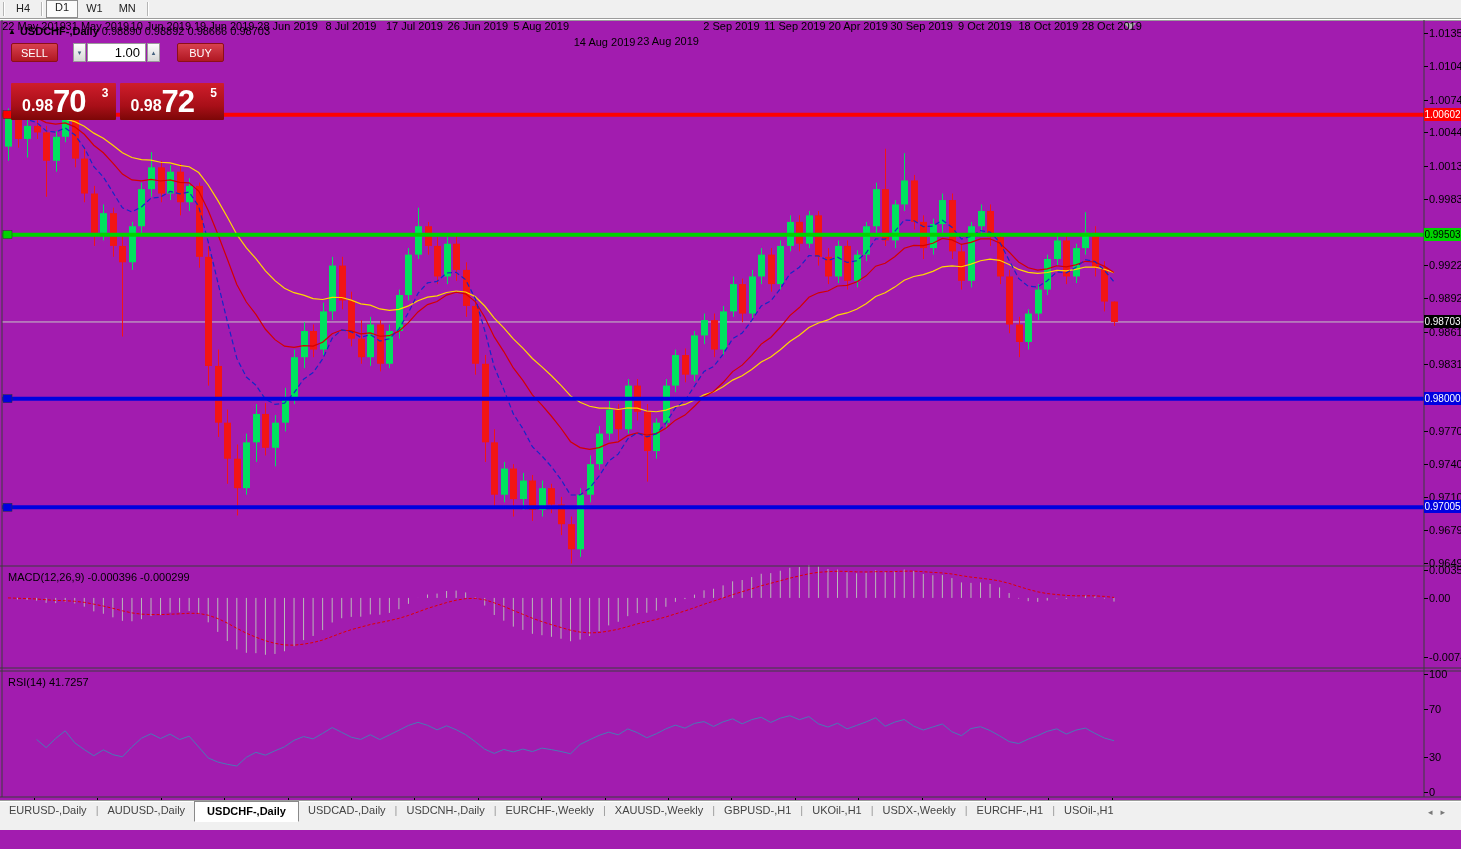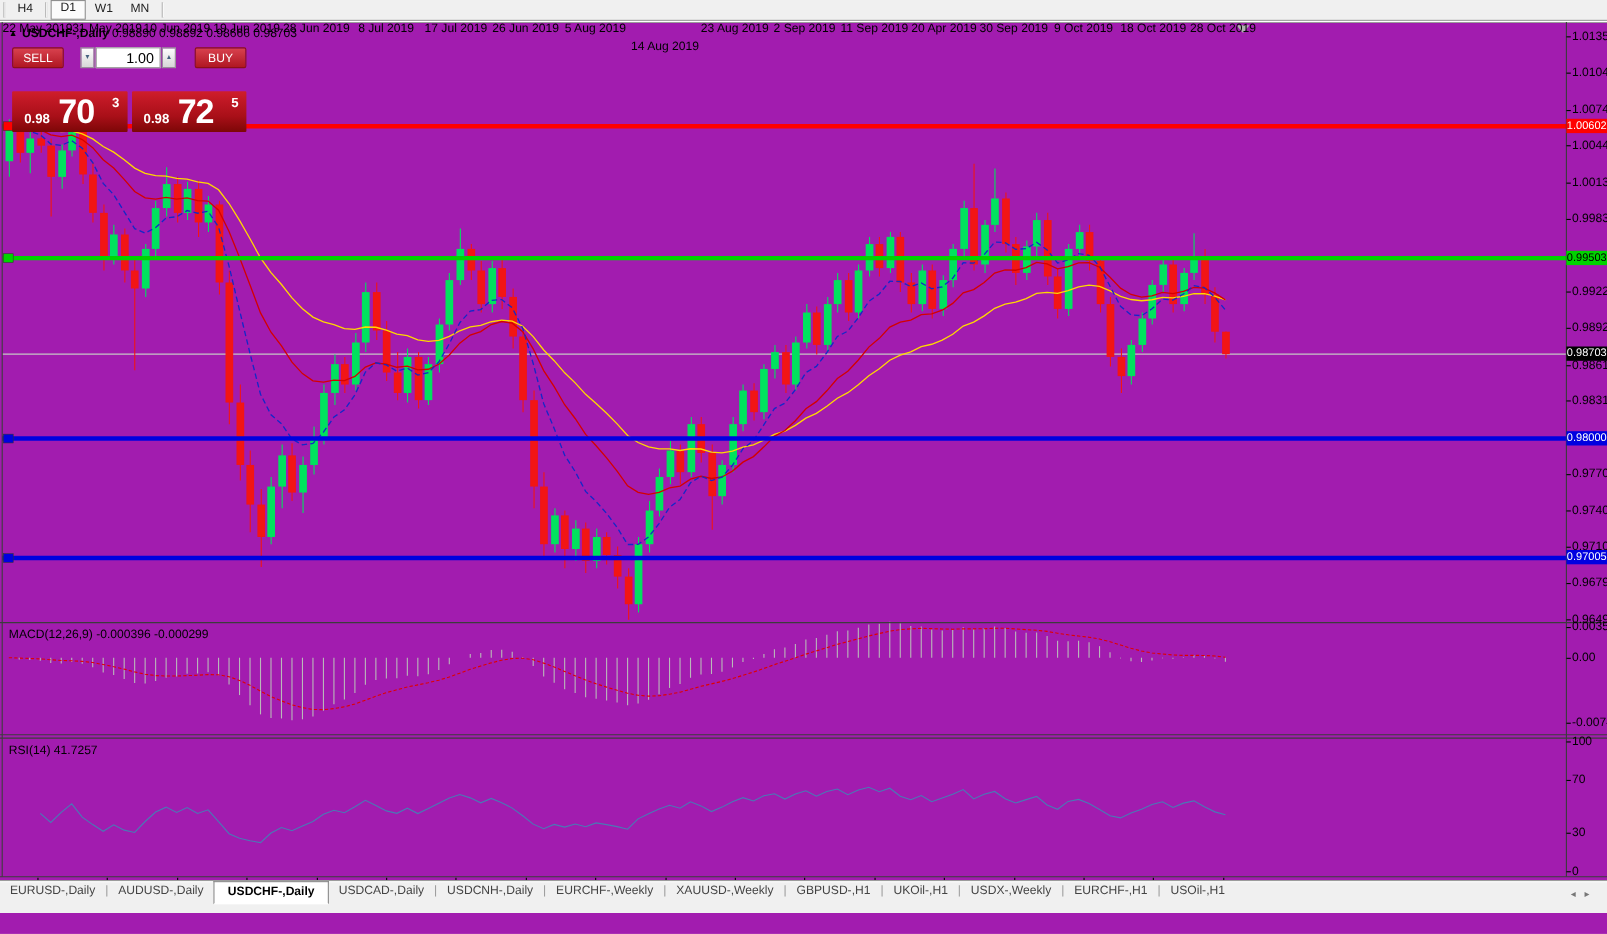--- a/index.html
+++ b/index.html
@@ -29,21 +29,21 @@
   .trow{display:flex;height:19px;margin-bottom:21px;align-items:center;}
   .tbtn{width:47px;height:19px;background:linear-gradient(#d8414e,#b01722);color:#fff;font-size:11px;
         line-height:19px;text-align:center;border:1px solid #8d0f17;border-radius:2px;box-sizing:border-box;}
   .spin{width:13px;height:19px;background:linear-gradient(#fdfdfd,#d7d7d7);border:1px solid #9a9a9a;
         box-sizing:border-box;font-size:7px;color:#44617e;text-align:center;line-height:17px;}
   .vol{flex:1;height:19px;background:#fff;border:1px solid #9a9a9a;box-sizing:border-box;
        font-size:13px;color:#000;text-align:right;padding-right:5px;line-height:17px;margin:0 1px;}
   .prow{display:flex;gap:4px;}
   .ppanel{position:relative;height:37px;background:linear-gradient(#cf1d2b,#a80f18 62%,#7c0707);
           color:#fff;border-radius:1px;flex:1;}
-  .ppanel .small{position:absolute;left:11px;bottom:5px;font-size:12px;font-weight:bold;}
+  .ppanel .small{position:absolute;left:11px;bottom:5px;font-size:16px;font-weight:bold;}
   .ppanel .big{position:absolute;left:42px;bottom:0px;font-size:31px;font-weight:bold;letter-spacing:-1px;}
   .ppanel .sup{position:absolute;right:7px;top:3px;font-size:12px;font-weight:bold;}
   
   .tabbar{position:absolute;left:0;top:800px;width:1461px;height:29px;background:#f0f0f0;
           border-top:1px solid #9c9c9c;box-shadow:inset 0 1px 0 #fff;display:flex;align-items:flex-start;font-size:11px;}
   .tab{padding:3px 9px 4px 9px;color:#444;white-space:nowrap;}
   .tab.active{background:#fff;color:#000;border:1px solid #8a8a8a;border-bottom:1px solid #fff;
               padding:3px 12px 4px 12px;font-weight:bold;margin-top:0px;}
   .tab-sep{color:#999;padding-top:3px;}
   .tab-arrows{position:absolute;right:8px;top:6px;font-size:9px;color:#777;letter-spacing:8px;}
@@ -533,21 +533,21 @@
       <div class="date-label" style="left: 351px; top: 0px;">8 Jul 2019</div>
       <div class="date-tick" style="left: 351px;"></div>
       <div class="date-label" style="left: 414.4px; top: 0px;">17 Jul 2019</div>
       <div class="date-tick" style="left: 414.4px;"></div>
       <div class="date-label" style="left: 477.8px; top: 0px;">26 Jun 2019</div>
       <div class="date-tick" style="left: 477.8px;"></div>
       <div class="date-label" style="left: 541.2px; top: 0px;">5 Aug 2019</div>
       <div class="date-tick" style="left: 541.2px;"></div>
       <div class="date-label" style="left: 604.6px; top: 16px;">14 Aug 2019</div>
       <div class="date-tick" style="left: 604.6px;"></div>
-      <div class="date-label" style="left: 668px; top: 0px; text-align: center;">23 Aug 2019</div>
+      <div class="date-label" style="left: 668px; top: 15px; text-align: center;">23 Aug 2019</div>
       <div class="date-tick" style="left: 668px;"></div>
       <div class="date-label" style="left: 731.4px; top: 0px;">2 Sep 2019</div>
       <div class="date-tick" style="left: 731.4px;"></div>
       <div class="date-label" style="left: 794.8px; top: 0px;">11 Sep 2019</div>
       <div class="date-tick" style="left: 794.8px;"></div>
       <div class="date-label" style="left: 858.2px; top: 0px;">20 Apr 2019</div>
       <div class="date-tick" style="left: 858.2px;"></div>
       <div class="date-label" style="left: 921.6px; top: 0px;">30 Sep 2019</div>
       <div class="date-tick" style="left: 921.6px;"></div>
       <div class="date-label" style="left: 985px; top: 0px;">9 Oct 2019</div>

